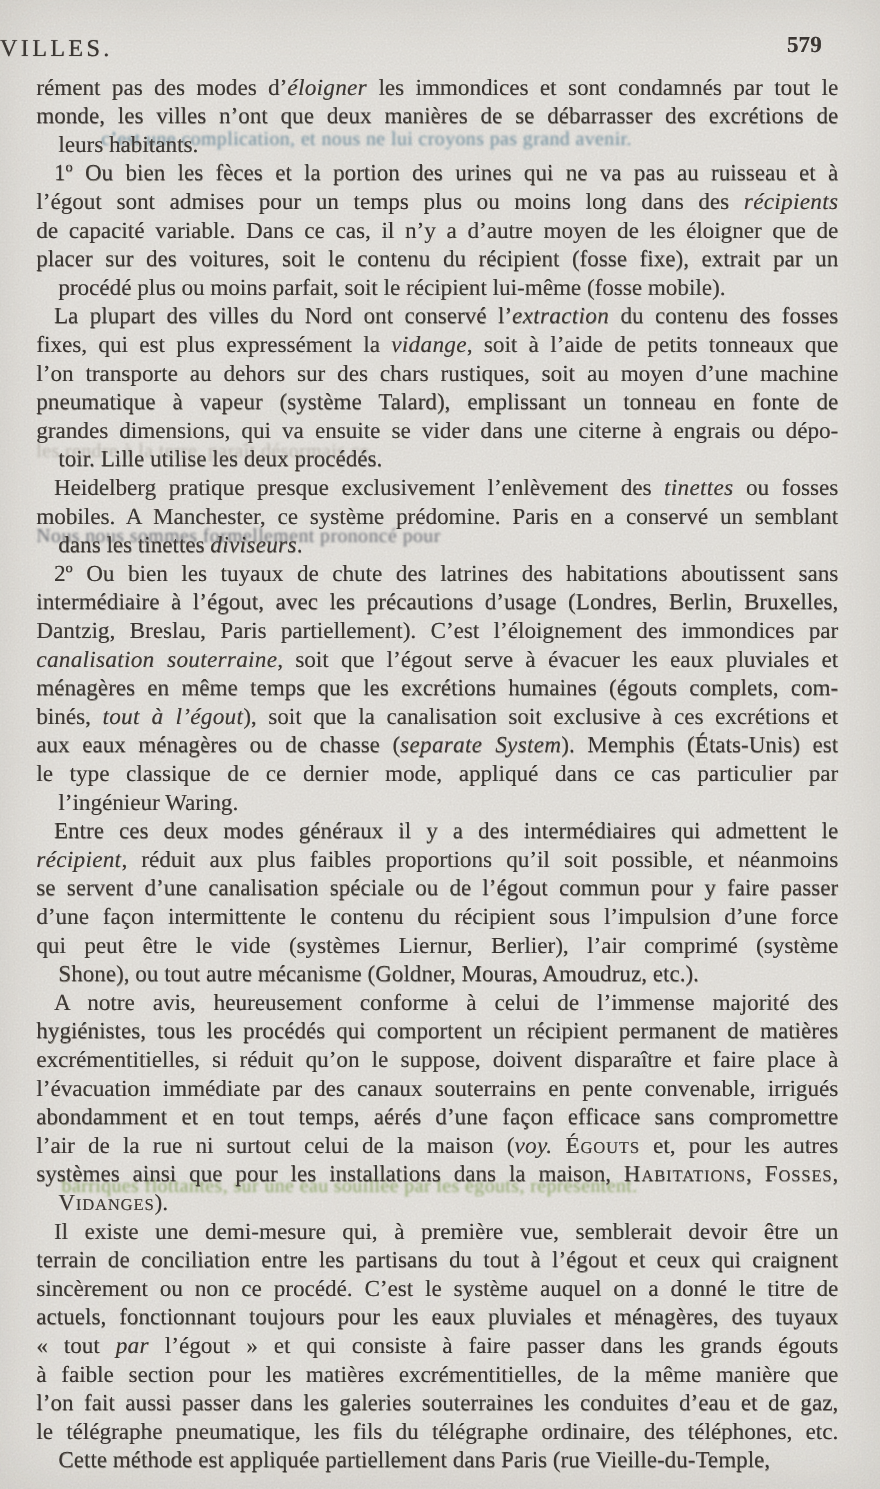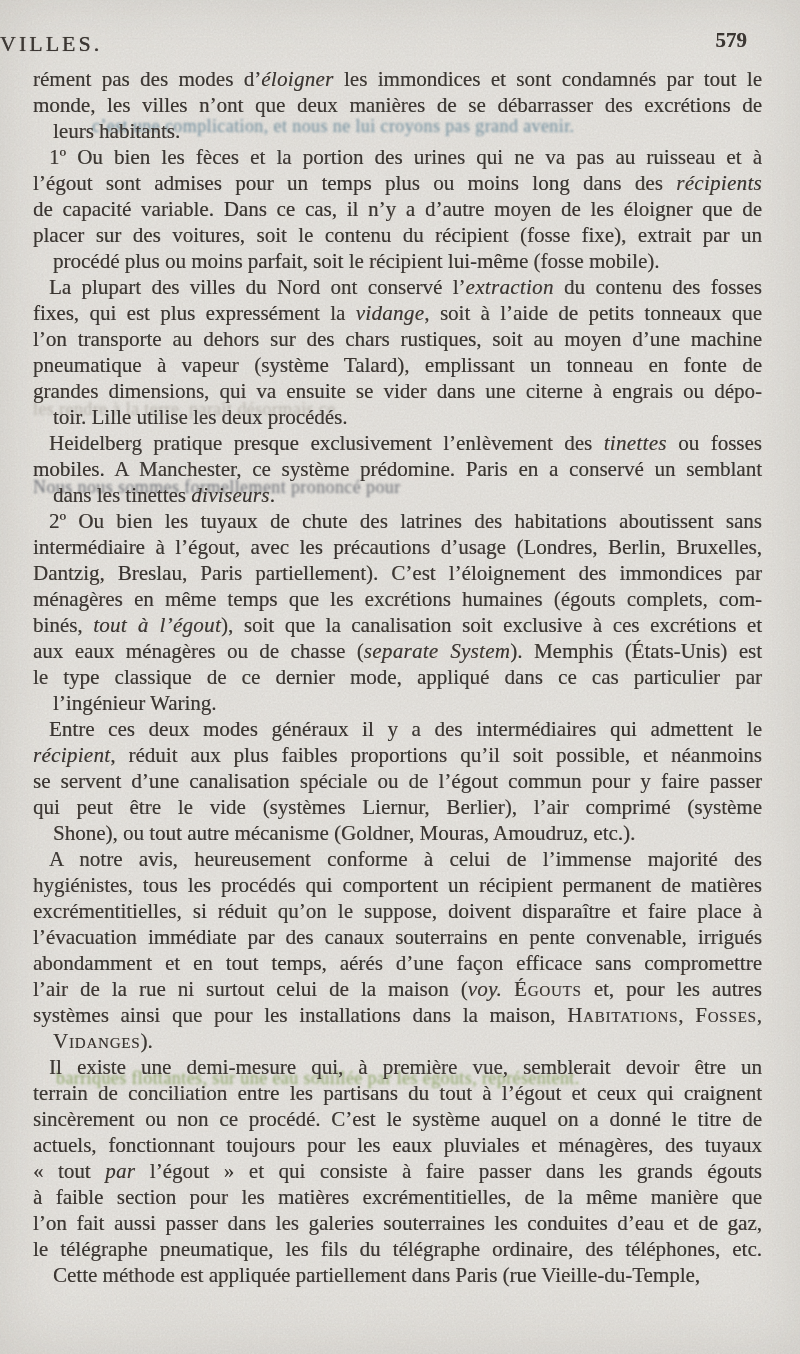--- a/index.html
+++ b/index.html
@@ -94,30 +94,32 @@
       </div>
       <div class="paragraph">
         <div class="tline indent">Heidelberg pratique presque exclusivement l’enlèvement des <i>tinettes</i> ou fosses</div>
         <div class="tline">mobiles. A Manchester, ce système prédomine. Paris en a conservé un semblant</div>
         <div class="tline para-end">dans les tinettes <i>diviseurs</i>.</div>
       </div>
       <div class="paragraph">
         <div class="tline indent">2º Ou bien les tuyaux de chute des latrines des habitations aboutissent sans</div>
         <div class="tline">intermédiaire à l’égout, avec les précautions d’usage (Londres, Berlin, Bruxelles,</div>
         <div class="tline">Dantzig, Breslau, Paris partiellement). C’est l’éloignement des immondices par</div>
+        <div class="tline"><i>canalisation souterraine</i>, soit que l’égout serve à évacuer les eaux pluviales et</div>
         <div class="tline">ménagères en même temps que les excrétions humaines (égouts complets, com-</div>
         <div class="tline">binés, <i>tout à l’égout</i>), soit que la canalisation soit exclusive à ces excrétions et</div>
         <div class="tline">aux eaux ménagères ou de chasse (<i>separate System</i>). Memphis (États-Unis) est</div>
         <div class="tline">le type classique de ce dernier mode, appliqué dans ce cas particulier par</div>
         <div class="tline para-end">l’ingénieur Waring.</div>
       </div>
       <div class="paragraph">
         <div class="tline indent">Entre ces deux modes généraux il y a des intermédiaires qui admettent le</div>
         <div class="tline"><i>récipient</i>, réduit aux plus faibles proportions qu’il soit possible, et néanmoins</div>
         <div class="tline">se servent d’une canalisation spéciale ou de l’égout commun pour y faire passer</div>
+        <div class="tline">d’une façon intermittente le contenu du récipient sous l’impulsion d’une force</div>
         <div class="tline">qui peut être le vide (systèmes Liernur, Berlier), l’air comprimé (système</div>
         <div class="tline para-end">Shone), ou tout autre mécanisme (Goldner, Mouras, Amoudruz, etc.).</div>
       </div>
       <div class="paragraph">
         <div class="tline indent">A notre avis, heureusement conforme à celui de l’immense majorité des</div>
         <div class="tline">hygiénistes, tous les procédés qui comportent un récipient permanent de matières</div>
         <div class="tline">excrémentitielles, si réduit qu’on le suppose, doivent disparaître et faire place à</div>
         <div class="tline">l’évacuation immédiate par des canaux souterrains en pente convenable, irrigués</div>
         <div class="tline">abondamment et en tout temps, aérés d’une façon efficace sans compromettre</div>
         <div class="tline">l’air de la rue ni surtout celui de la maison (<i>voy.</i> <span class="sc">Égouts</span> et, pour les autres</div>

